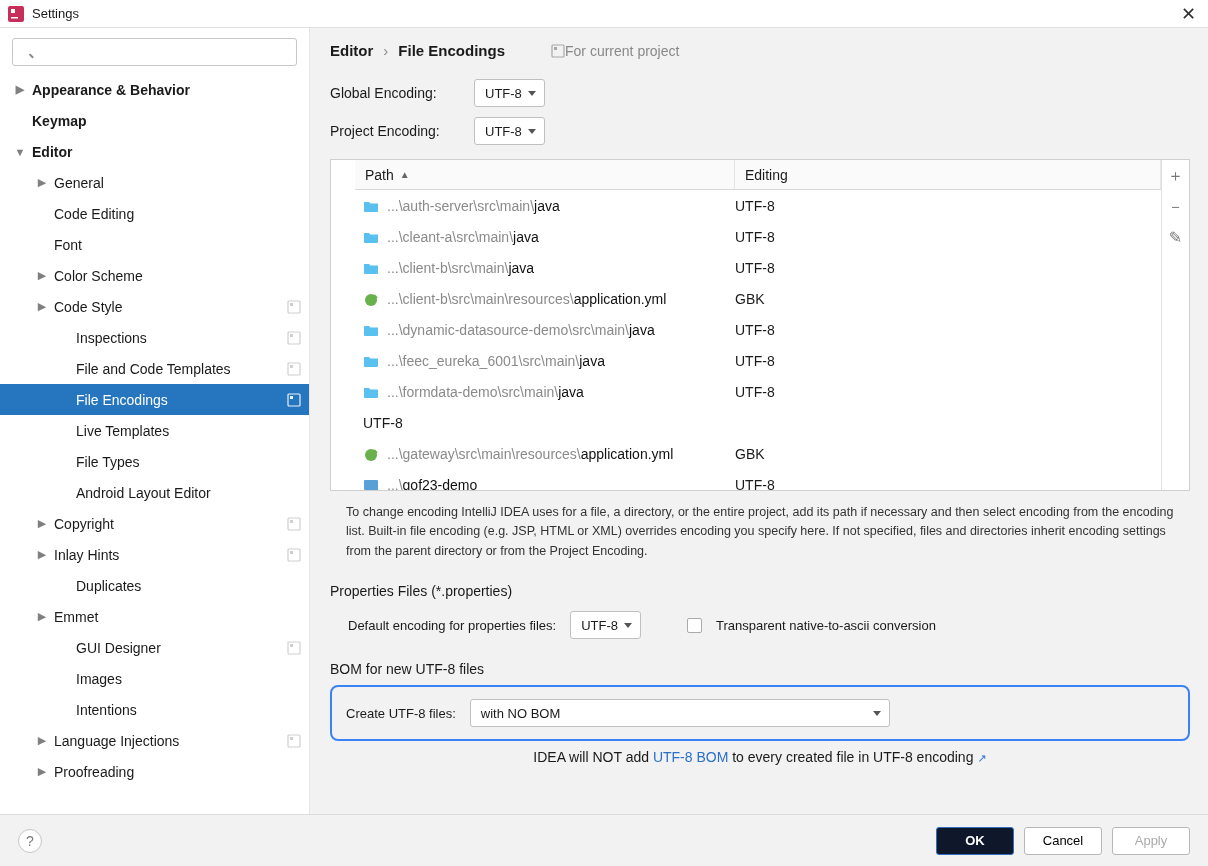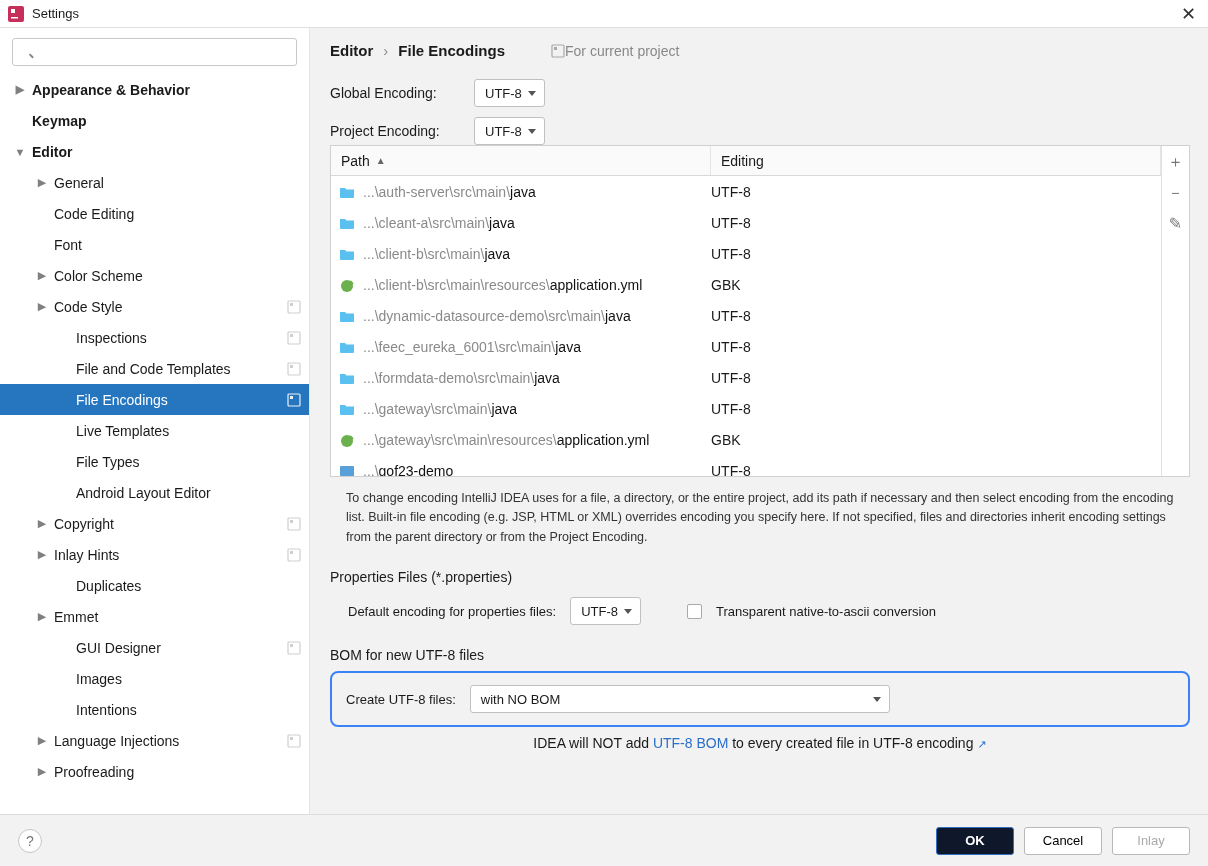--- a/index.html
+++ b/index.html
@@ -42,21 +42,21 @@
   .breadcrumb .sep { color: #888; }
   .breadcrumb .proj { margin-left: 36px; color: #888; font-size: 14px; display: flex; align-items: center; }
   .proj-ico { width: 14px; height: 14px; display: inline-block; }
 
   .enc-row { display: flex; align-items: center; margin-top: 20px; gap: 14px; }
   .enc-row label { font-size: 14px; min-width: 130px; }
   .select { height: 28px; border: 1px solid #c0c0c0; border-radius: 3px; background: #fff; padding: 0 22px 0 10px; font-size: 13px; position: relative; display: inline-flex; align-items: center; cursor: pointer; }
   .select::after { content: ""; position: absolute; right: 8px; top: 11px; border-left: 4px solid transparent; border-right: 4px solid transparent; border-top: 5px solid #555; }
   .select.wide { min-width: 420px; }
 
-  .table-wrap { border: 1px solid #d0d0d0; background: #fff; display: flex; }
+  .table-wrap { margin-top: 14px; border: 1px solid #d0d0d0; background: #fff; display: flex; padding-left: 24px; }
   .table-main { flex: 1; }
   .thead { display: flex; height: 30px; border-bottom: 1px solid #d8d8d8; background: #fafafa; font-size: 14px; }
   .thead .th { display: flex; align-items: center; padding: 0 10px; border-right: 1px solid #e5e5e5; }
   .th-path { flex: 0 0 380px; }
   .th-enc { flex: 1; }
   .th .sort { margin-left: 6px; font-size: 10px; color: #666; }
   .tbody { height: 300px; overflow-y: auto; position: relative; }
   .trow { display: flex; align-items: center; height: 31px; padding: 0 8px; font-size: 14px; }
   .trow .td-path { flex: 0 0 372px; display: flex; align-items: center; gap: 8px; overflow: hidden; white-space: nowrap; }
   .trow .td-enc { flex: 1; }
@@ -367,26 +367,20 @@
               <div class="trow">
                 <div class="td-path">
                   <span class="file-icon fi-folder"><svg viewBox="0 0 16 14">
                       <path d="M1 3h5l1.5 1.5H15V12a1 1 0 0 1-1 1H2a1 1 0 0 1-1-1z"></path>
                     </svg></span>
                   <span><span class="gray">...\formdata-demo\src\main\</span><span class="blk">java</span></span>
                 </div>
                 <div class="td-enc">UTF-8</div>
               </div>
               <div class="trow">
-                <div class="td-path">
-                  <span class="file-icon fi-folder"><svg viewBox="0 0 16 14">
-                      <path d="M1 3h5l1.5 1.5H15V12a1 1 0 0 1-1 1H2a1 1 0 0 1-1-1z"></path>
-                    </svg></span>
-                  <span><span class="gray">...\gateway\src\main\</span><span class="blk">java</span></span>
-                </div>
                 <div class="td-enc">UTF-8</div>
               </div>
               <div class="trow">
                 <div class="td-path">
                   <span class="file-icon fi-yml"><svg viewBox="0 0 16 16">
                       <circle cx="8" cy="8" r="6"></circle>
                       <path d="M11 3l3 3" stroke="#6ab04c" stroke-width="2"></path>
                     </svg></span>
                   <span><span class="gray">...\gateway\src\main\resources\</span><span class="blk">application.yml</span></span>
                 </div>
@@ -437,14 +431,14 @@
 
     </div>
   </div>
 </div>
 
 <div class="footer">
   <div class="help">?</div>
   <div class="sp"></div>
   <button class="btn primary">OK</button>
   <button class="btn">Cancel</button>
-  <button class="btn disabled">Inlay</button>
+  <button class="btn disabled">Apply</button>
 </div>
 
 </body></html>

